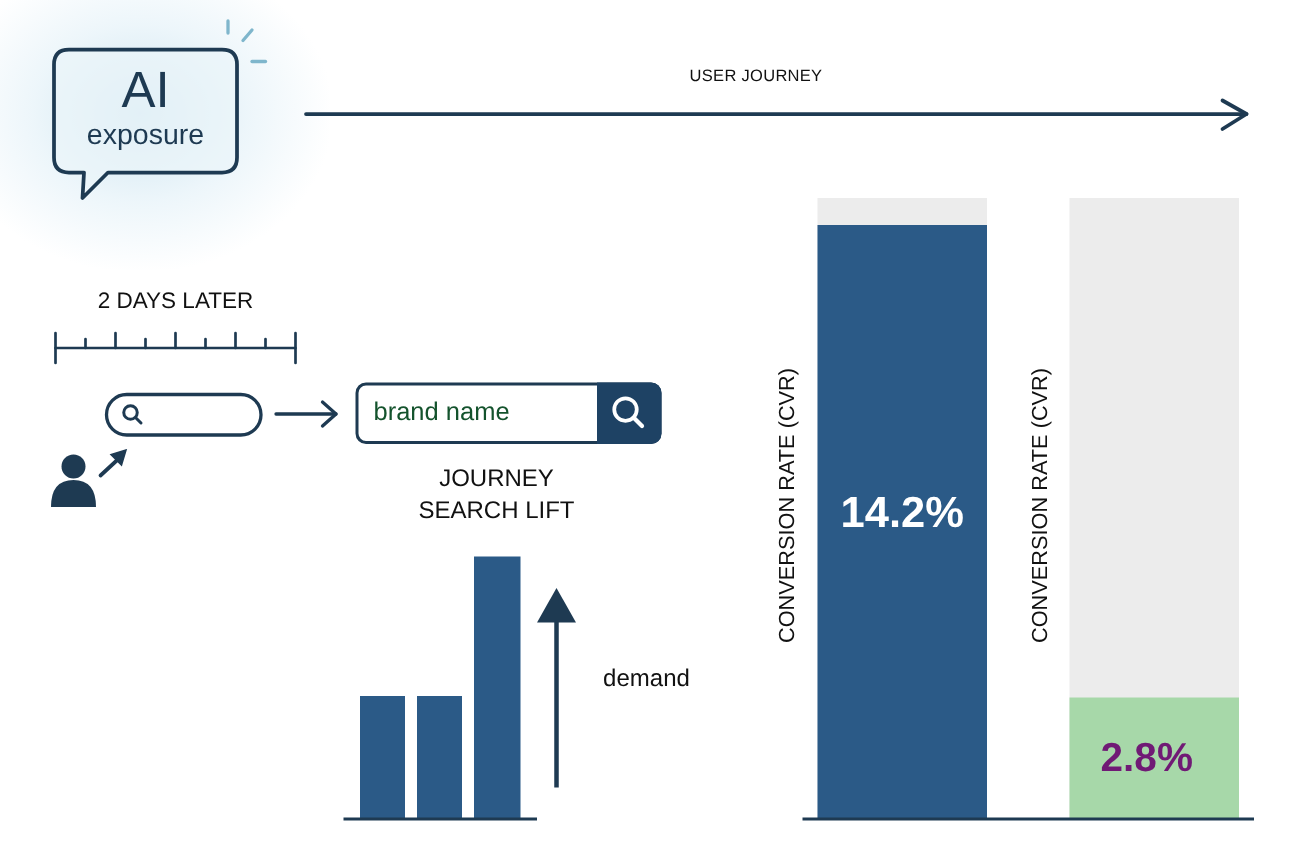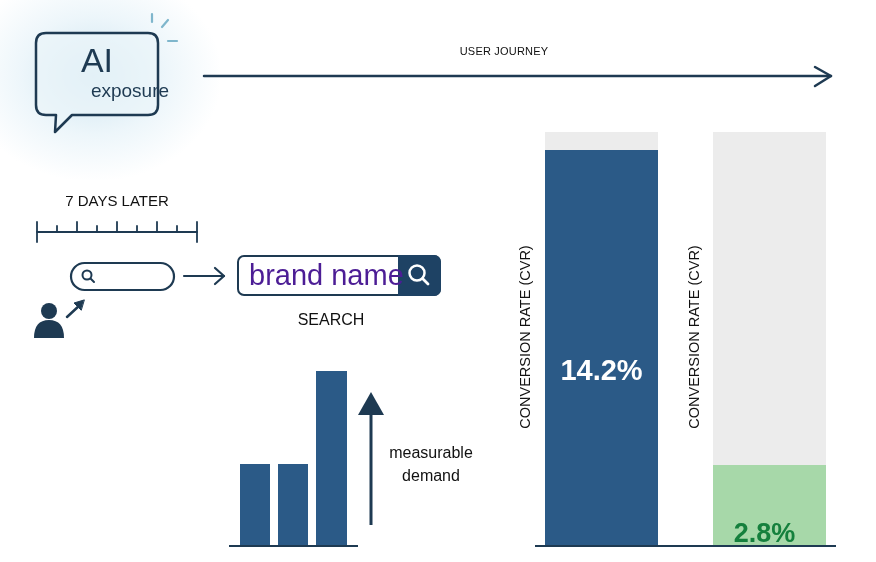--- a/index.html
+++ b/index.html
@@ -14,56 +14,56 @@
     .glow {
       left: -10px; top: -10px; width: 230px; height: 190px;
       background: radial-gradient(ellipse at 45% 45%, rgba(190,220,235,0.75) 0%, rgba(215,235,245,0.45) 40%, rgba(255,255,255,0) 72%);
     }
     .bubble-text-ai {
       left: 36px; top: 40px; width: 122px; text-align: center;
       font-weight: 400; font-size: 34px; color: #1e3a52; line-height: 40px;
     }
     .bubble-text-exp {
       left: 36px; top: 80px; width: 122px; text-align: center;
-      font-size: 19px; color: #1e3a52; line-height: 22px; padding-left: 33px;
+      font-size: 19px; color: #1e3a52; line-height: 22px;
     }
     .journey-label {
       left: 404px; top: 45px; width: 200px; text-align: center;
       font-size: 11px; color: #111; letter-spacing: 0.2px;
     }
     .days-label {
       left: 37px; top: 192px; width: 160px; text-align: center;
       font-size: 15px; color: #111;
     }
     .brand-box {
       left: 237px; top: 255px; width: 204px; height: 41px;
       border: 2.5px solid #1e3a52; border-radius: 7px; box-sizing: border-box;
       background: #fff; overflow: hidden;
     }
     .brand-text {
-      left: 249px; top: 259px; font-size: 29px; color: #4c1d95; line-height: 32px;
+      left: 249px; top: 259px; font-size: 17px; color: #14532d; line-height: 32px;
     }
     .brand-btn {
       left: 398px; top: 255px; width: 43px; height: 41px;
       background: #1e4264; border-radius: 0 7px 7px 0;
     }
     .lift-label {
       left: 250px; top: 309px; width: 162px; text-align: center;
       font-size: 16px; line-height: 21px; color: #111;
     }
     .demand-label {
       left: 376px; top: 441px; width: 110px; text-align: center;
       font-size: 16px; line-height: 23px; color: #111;
     }
     .cvr-label {
       position: absolute; font-size: 14.5px; color: #111; white-space: nowrap;
       transform: translate(-50%, -50%) rotate(-90deg);
     }
     .value-label {
-      position: absolute; font-weight: 700; text-align: center; margin-top: 28px;
+      position: absolute; font-weight: 700; text-align: center;
     }
   </style>
 </head>
 <body>
 
 <div class="abs glow"></div>
 
 <svg class="abs" style="left:0;top:0" width="876" height="562">
 
   <g>
@@ -133,37 +133,37 @@
   <rect x="713" y="132" width="113" height="414" fill="#ececec"></rect>
   <rect x="713" y="465" width="113" height="81" fill="#a7d8a9"></rect>
   <line x1="535" y1="546" x2="836" y2="546" stroke="#1e3a52" stroke-width="2"></line>
 </svg>
 
 <div class="abs bubble-text-ai">AI</div>
 <div class="abs bubble-text-exp">exposure</div>
 
 <div class="abs journey-label">USER JOURNEY</div>
 
-<div class="abs days-label">7 DAYS LATER</div>
+<div class="abs days-label">2 DAYS LATER</div>
 
 <div class="abs brand-box"></div>
 <div class="abs brand-btn">
   <svg width="43" height="41">
     <circle cx="19" cy="18" r="7.5" stroke="#fff" stroke-width="2.5" fill="none"></circle>
     <line x1="24.5" y1="23.5" x2="30" y2="29" stroke="#fff" stroke-width="2.8" stroke-linecap="round"></line>
   </svg>
 </div>
 <div class="abs brand-text">brand name</div>
 
 <div class="abs lift-label">
-  <div>SEARCH</div>
+  <div>JOURNEY</div>
+  <div>SEARCH LIFT</div>
 </div>
 
 <div class="abs demand-label">
-  <div>measurable</div>
   <div>demand</div>
 </div>
 
 <div class="cvr-label" style="left:525px;top:337px;">CONVERSION RATE (CVR)</div>
 <div class="cvr-label" style="left:694px;top:337px;">CONVERSION RATE (CVR)</div>
 
 <div class="value-label" style="left:545px;top:325px;width:113px;font-size:29px;color:#fff;line-height:34px;">14.2%</div>
-<div class="value-label" style="left:713px;top:489px;width:103px;font-size:27px;color:#15803d;line-height:32px;">2.8%</div>
+<div class="value-label" style="left:713px;top:489px;width:103px;font-size:27px;color:#701a75;line-height:32px;">2.8%</div>
 
 </body></html>

